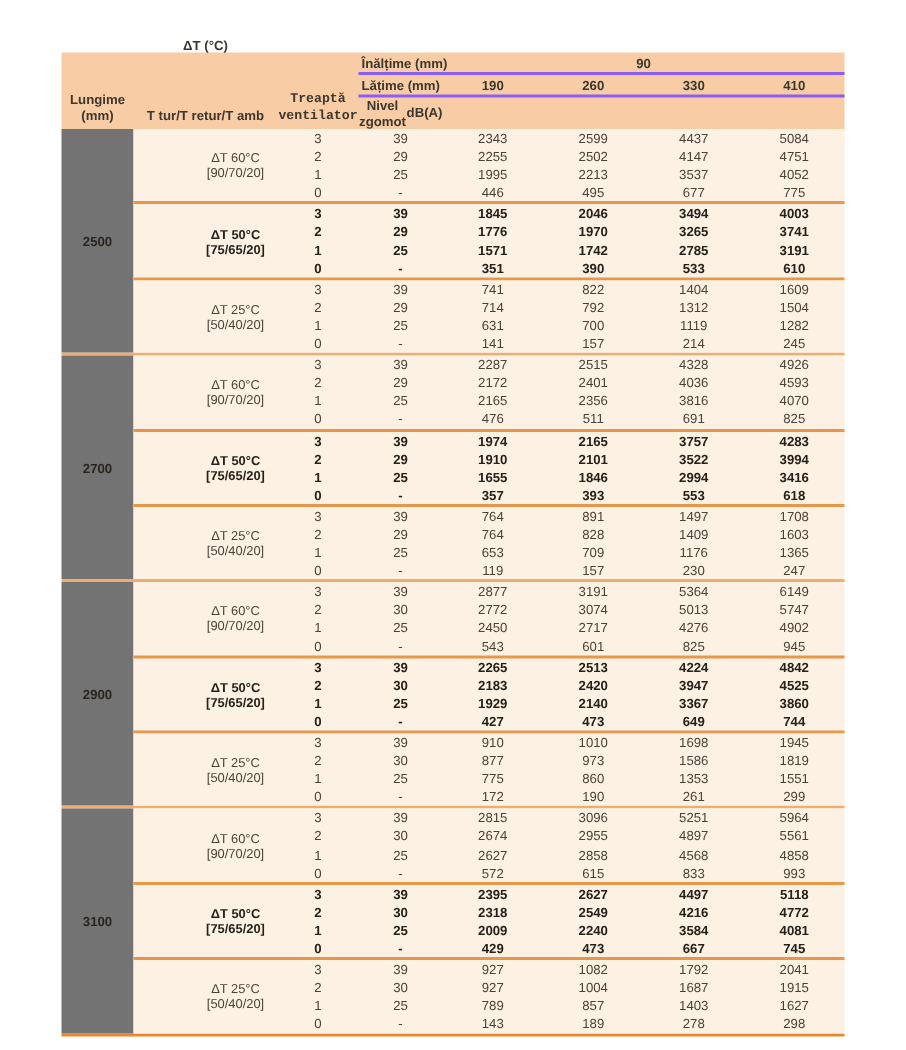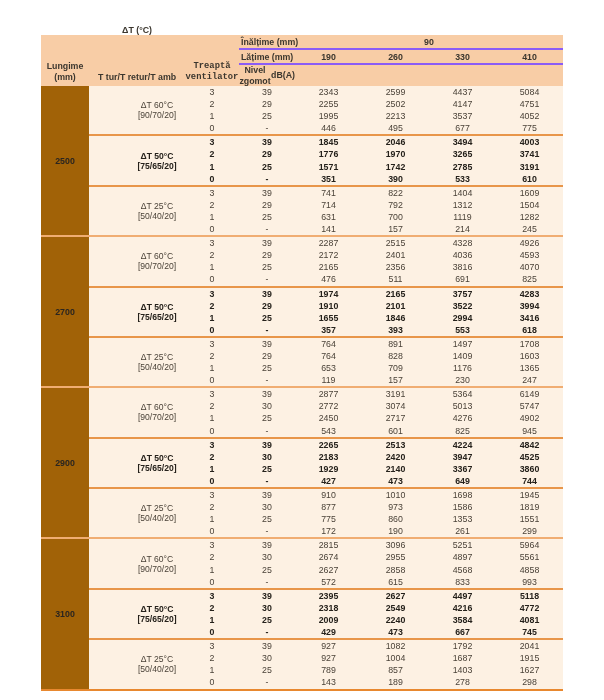--- a/index.html
+++ b/index.html
@@ -33,21 +33,21 @@
   .h-90{flex:1;text-align:center;}
   .h-wcell{width:67px;text-align:center;}
   .h-nivel{
     width:56px;text-align:center;line-height:10.5px;
     display:flex;flex-direction:row;justify-content:center;align-items:center;height:100%;
   }
   
   .group{display:flex;}
   .group + .group{border-top:2px solid #f0ad72;}
   .g-lungime{
-    width:48px;background:#a16207;display:flex;align-items:center;justify-content:center;
+    width:48px;background:#737373;display:flex;align-items:center;justify-content:center;
     font-weight:700;color:#2a2520;
   }
   .g-blocks{width:474px;}
   .block{display:flex;background:#fdf1e3;}
   .block.bold{
     border-top:2px solid #e8964a;border-bottom:2px solid #e8964a;
     font-weight:700;color:#25211b;
   }
   .b-dt{
     width:96px;display:flex;align-items:center;justify-content:center;

